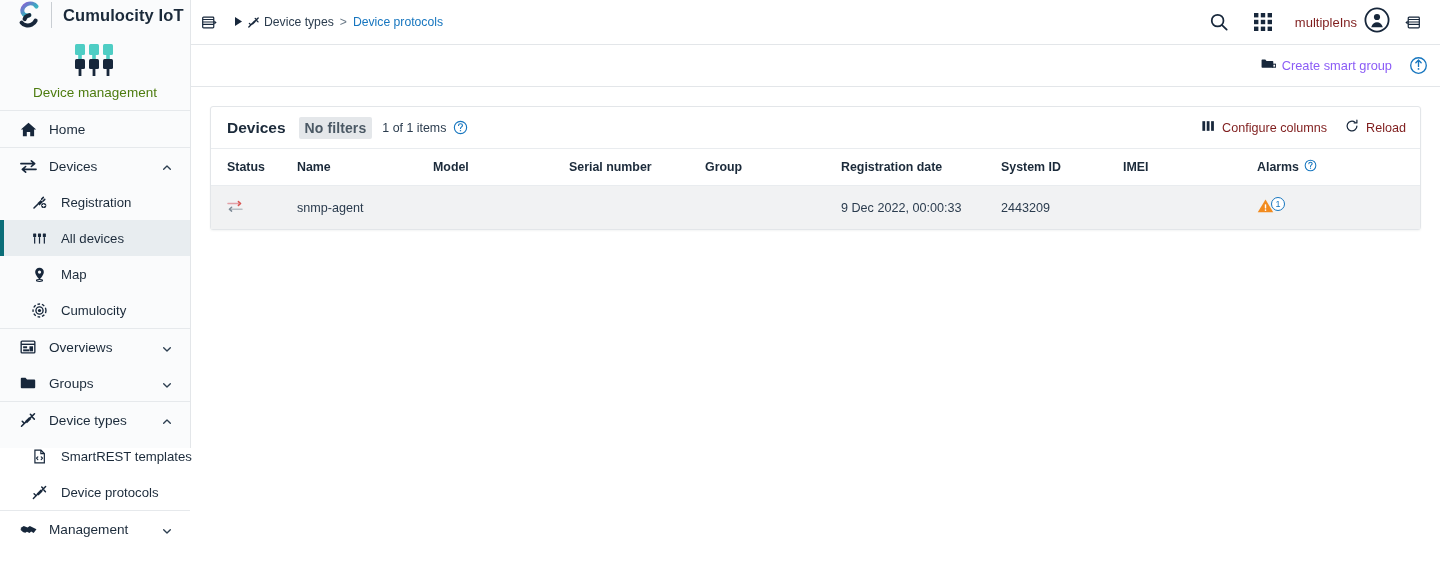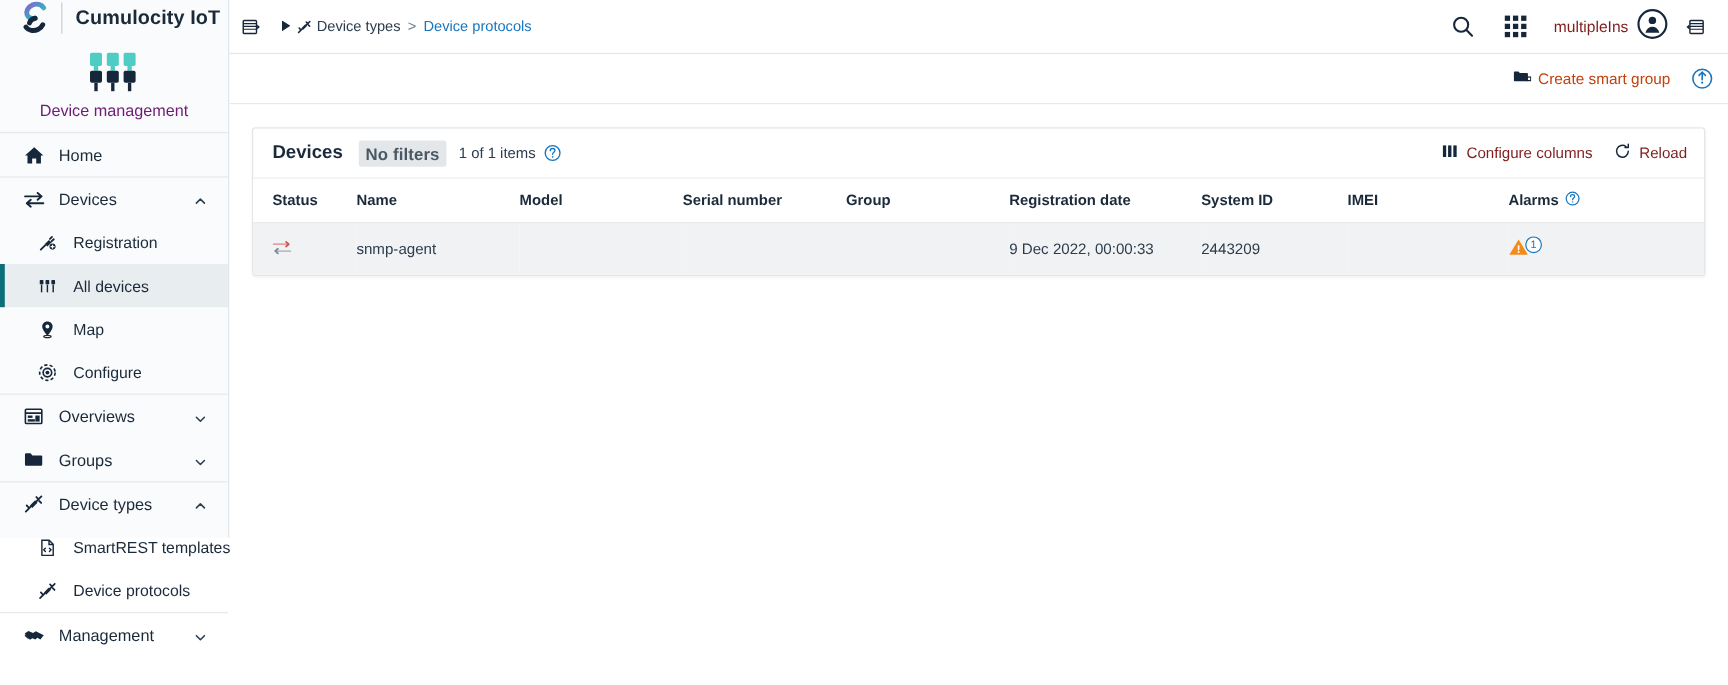--- a/index.html
+++ b/index.html
@@ -36,21 +36,21 @@
   .brand-title {
     font-size: 16.5px; font-weight: bold; color: #1b2a3a; letter-spacing: .1px;
     white-space: nowrap;
   }
   .app-switcher {
     display: flex; flex-direction: column; align-items: center;
     padding-top: 10px; padding-bottom: 10px;
   }
   .app-icon { width: 48px; height: 40px; display: block; }
   .app-name {
-    font-size: 13.5px; color: #701a75; margin-top: 5px; font-weight: 400;
+    font-size: 13.5px; color: #4d7c0f; margin-top: 5px; font-weight: 400;
   }
   .nav { display: flex; flex-direction: column; }
   .nav-sep { height: 1px; background: #e6e9ec; margin: 0; }
   .nav-item {
     height: 36px;
     display: flex; align-items: center;
     padding-left: 17px;
     font-size: 13.6px;
     color: #1b2a3a;
     cursor: pointer;
@@ -122,21 +122,21 @@
   .subbar {
     height: 42px;
     border-bottom: 1px solid #e3e6e9;
     display:flex; align-items:center; justify-content:flex-end;
     padding-right: 12px;
     background:#fff;
     flex: 0 0 42px;
   }
   .subbar-action {
     display:flex; align-items:center; gap:6px;
-    font-size: 12.8px; color:#c2410c; cursor:pointer; margin-right: 16px;
+    font-size: 12.8px; color:#8b5cf6; cursor:pointer; margin-right: 16px;
   }
   .subbar-help { width:20px; height:20px; display:flex; align-items:center; justify-content:center; cursor:pointer;}
 
   .content {
     flex: 1 1 auto;
     padding: 19px 19px 0 19px;
     background: #fff;
     overflow: hidden;
   }
   .card {
@@ -304,21 +304,21 @@
       </div>
 
       <div class="nav-item sub">
         <span class="ico">
           <svg width="17" height="17" viewBox="0 0 20 20" fill="none" stroke="#17273b" stroke-width="1.6">
             <circle cx="10" cy="10" r="7.6" stroke-dasharray="3.2 2.2"></circle>
             <circle cx="10" cy="10" r="4.2"></circle>
             <circle cx="10" cy="10" r="1.9" fill="#17273b" stroke="none"></circle>
           </svg>
         </span>
-        <span class="label">Configure</span>
+        <span class="label">Cumulocity</span>
       </div>
 
 
       <div class="nav-sep"></div>
 
       <div class="nav-item top-level">
         <span class="ico">
           <svg width="18" height="18" viewBox="0 0 20 20" fill="none" stroke="#17273b" stroke-width="1.5">
             <rect x="2.4" y="3.4" width="15.2" height="13.2" rx="1"></rect>
             <path d="M2.4 7 H17.6"></path>

